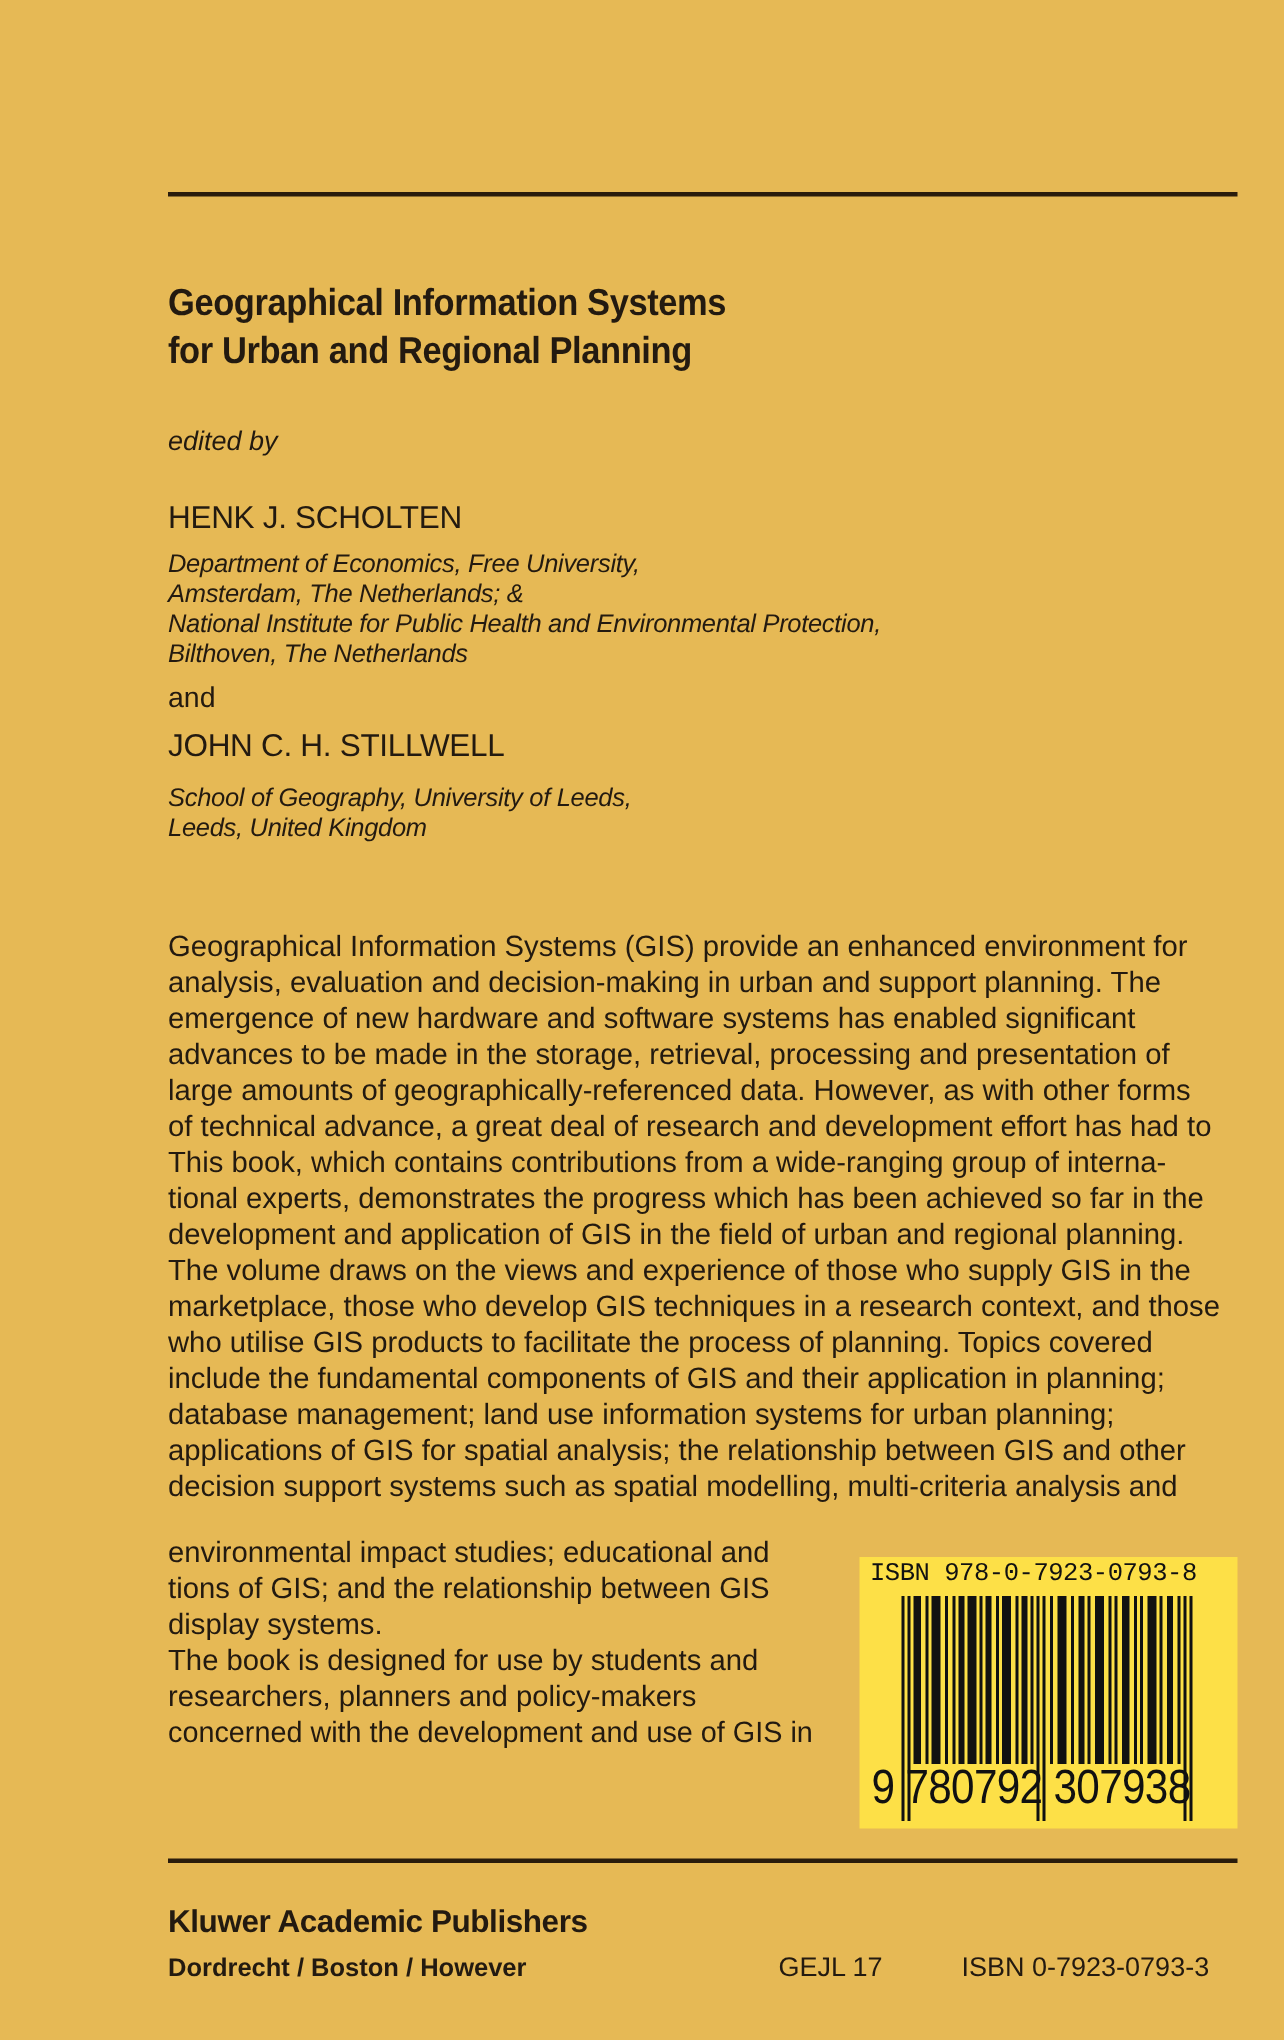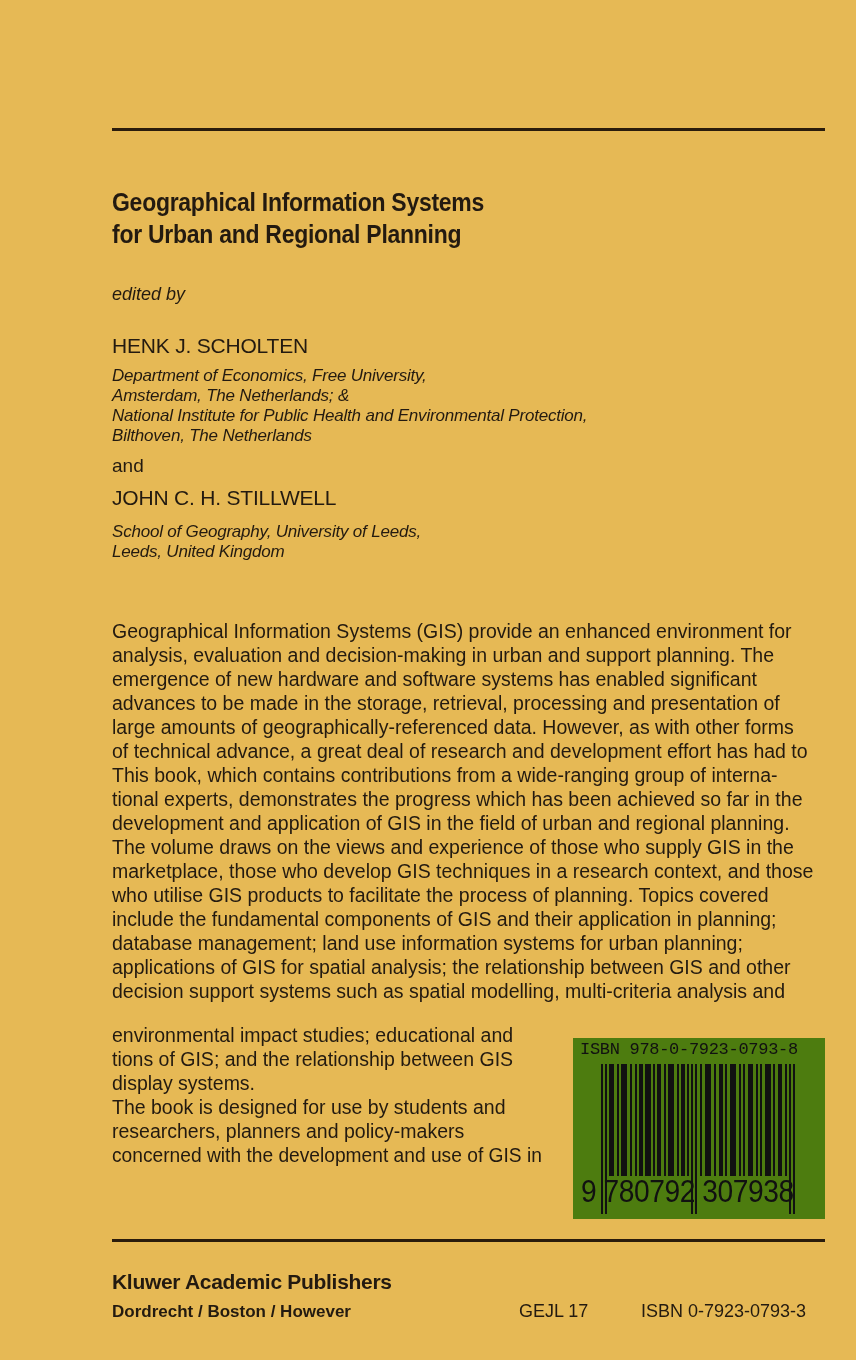--- a/index.html
+++ b/index.html
@@ -46,21 +46,21 @@
     display: block; white-space: nowrap;
     transform-origin: left top;
   }
   .body-lower {
     position: absolute; left: 112px; top: 1023px; width: 430px;
     font-size: 19.5px; line-height: 24px;
   }
   .jline { display: block; white-space: nowrap; transform-origin: left top; }
   .barcode-box {
     position: absolute; left: 573px; top: 1038px; width: 252px; height: 181px;
-    background: #4d7c0f;
+    background: #fde047;
   }
   .barcode-isbn {
     position: absolute; left: 7px; top: 2px;
     font-family: "Liberation Mono", monospace; font-size: 17px;
     color: #111; letter-spacing: -0.3px;
   }
   .barcode-bars {
     position: absolute; left: 0; top: 26px; width: 252px; height: 150px;
   }
   .barcode-digits {

